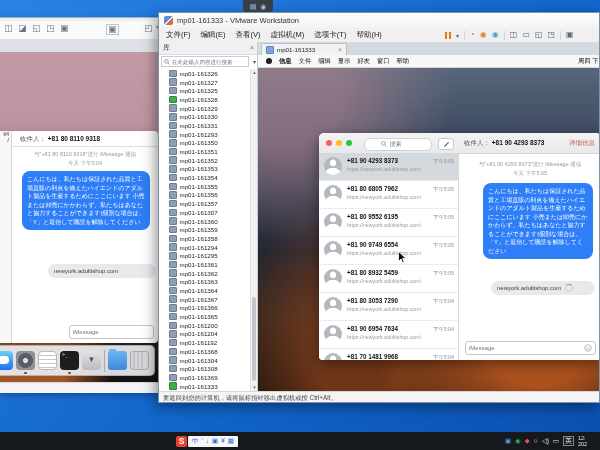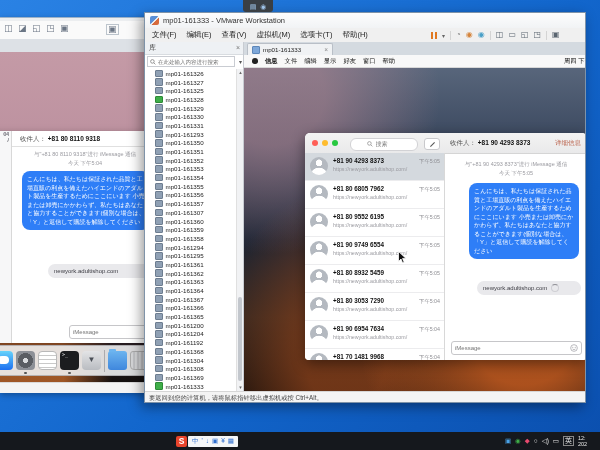--- a/index.html
+++ b/index.html
@@ -35,21 +35,21 @@
   .l-link{margin:34px 2px 0 auto;width:96px;}
   .inputrow{position:absolute;height:12px;border:1px solid #c6c6c9;border-radius:3px;background:#fff;
     display:flex;align-items:center;}
   .inputrow input{border:none;outline:none;background:transparent;flex:1;font-size:6px;color:#444;
     padding:0 3px;font-family:inherit;min-width:0;}
   .l-input{left:57px;right:4px;bottom:4px;}
   .l-dock{position:absolute;left:-12px;top:293px;height:29px;background:rgba(238,239,241,.9);
     border:1px solid rgba(120,120,125,.45);border-radius:5px;display:flex;align-items:center;gap:3px;padding:0 5px;}
   .l-status{position:absolute;left:0;bottom:0;width:158px;height:10px;background:#f4f4f4;border-top:1px solid #d9d9d9;}
   
-  .fwin{position:absolute;left:144px;top:12px;width:442px;height:391px;background:#f0f0f0;
+  .fwin{position:absolute;left:158px;top:12px;width:442px;height:391px;background:#f0f0f0;
     border:1px solid #7f93a8;box-shadow:-3px 4px 12px rgba(0,0,0,.4);box-sizing:border-box;z-index:10;overflow:hidden;}
   .f-title{position:absolute;left:0;top:0;width:100%;height:15px;background:linear-gradient(#fdfdfd,#f1f3f5);
     display:flex;align-items:center;gap:4px;padding-left:5px;box-sizing:border-box;}
   .vmw-logo{width:9px;height:9px;border-radius:2px;background:linear-gradient(135deg,#5a8fd6 0 45%,#e8e8e8 45% 60%,#d66a3c 60%);}
   .f-title .t{font-size:7.5px;color:#333;}
   .f-menu{position:absolute;left:2px;top:15px;height:14px;display:flex;align-items:flex-end;}
   .f-menu .menu{font-size:7.5px;color:#222;padding:0 5px;line-height:14px;}
   .f-tools{position:absolute;left:286px;top:15px;height:14px;display:flex;align-items:center;gap:5px;}
   .f-tools .sep{width:1px;height:9px;background:#d4d4d4;}
   .f-tools .g{font-size:8px;line-height:1;color:#5a6570;}

